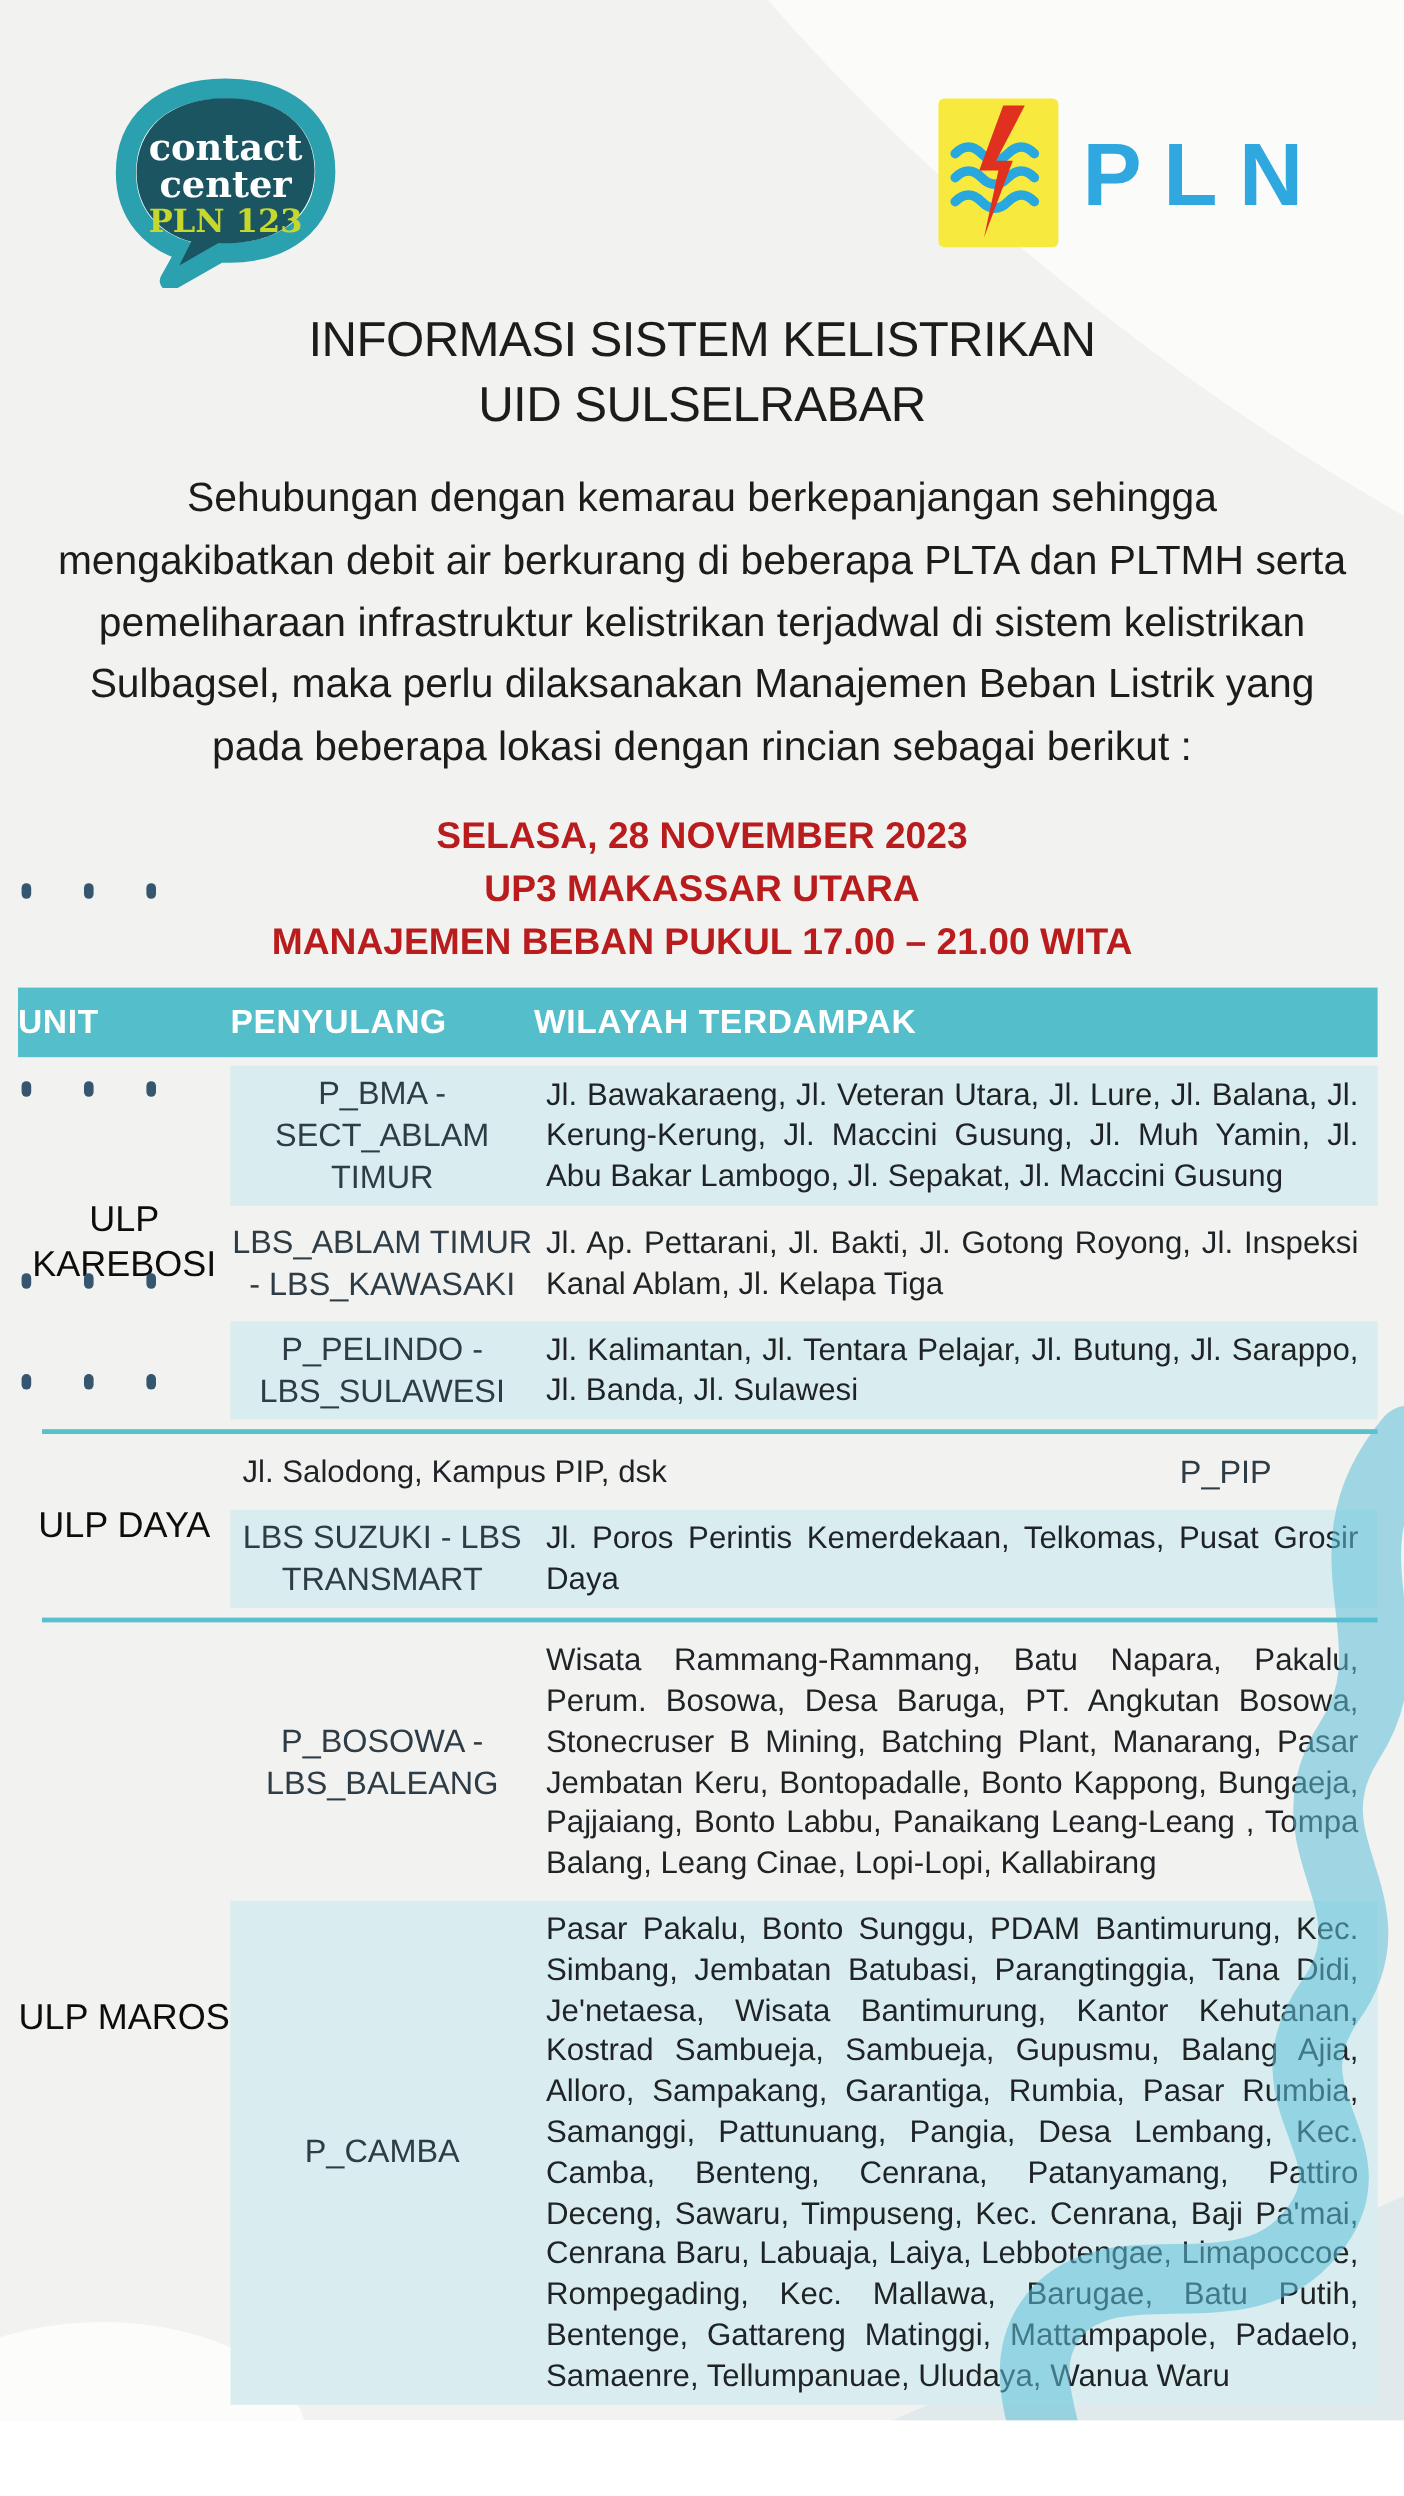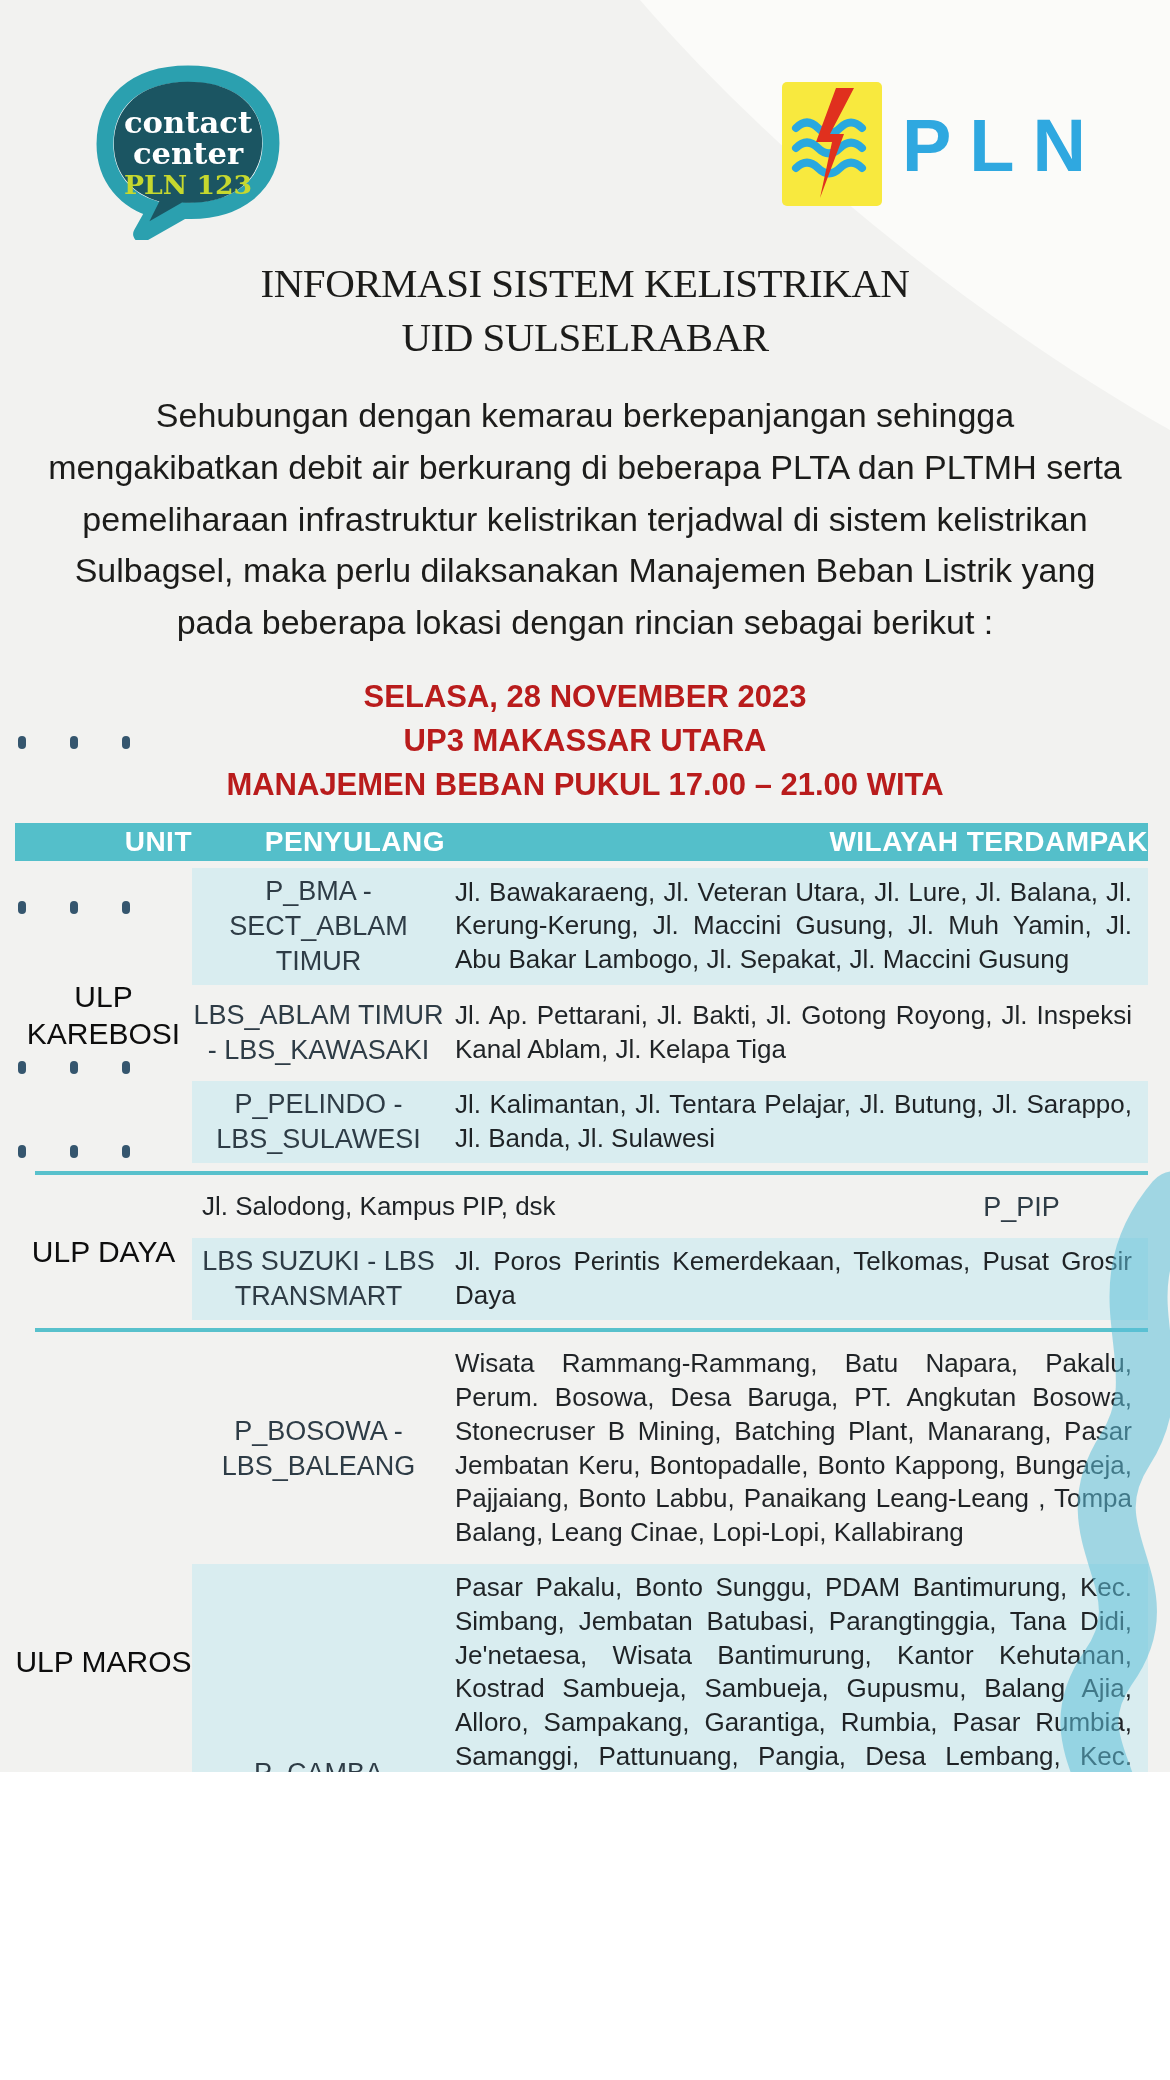--- a/index.html
+++ b/index.html
@@ -1,37 +1,37 @@
 <!DOCTYPE html>
 <html style="--header-teal: #54bfca; --row-teal: #d9edf0; --divider-teal: #58c1cc; --ribbon-teal: #5cc0d8; --pln-blue: #2fa8e0; --pln-yellow: #f8e93e; --bolt-red: #e0301e; --logo-teal: #2ba0af; --logo-dark-teal: #1b5562; --logo-yellow-text: #c6d82e;"><head>
 <meta charset="utf-8">
 <style>
   html,body{margin:0;padding:0;}
   .page{
-    position:relative; width:1170px; height:1772px; overflow:hidden;
+    position:relative; width:1170px; height:2017px; overflow:hidden;
     background:#f2f2f0;
     font-family:"Liberation Sans", sans-serif;
     color:#1d1d1b;
   }
   .bg-decor{position:absolute;inset:0;z-index:0;pointer-events:none;}
   .content{position:relative;z-index:1;}
   
   .hdr{display:flex;justify-content:space-between;align-items:flex-start;padding:62px 70px 0 88px;}
   .contact-logo{width:200px;height:178px;}
   .pln-logo{width:320px;height:150px;margin-top:14px;}
   
-  .title{margin-top:16px;text-align:center;font-size:41px;letter-spacing:-.5px;line-height:1.32;font-weight:500;color:#1c1c1a;font-family:Liberation Serif, serif;}
+  .title{margin-top:16px;text-align:center;font-size:41px;letter-spacing:-.5px;line-height:1.32;font-weight:500;color:#1c1c1a;}
   
   .intro{margin:26px auto 0;width:1096px;text-align:center;font-size:34px;line-height:1.52;color:#1c1c1a;}
   
   .schedule{margin-top:26px;text-align:center;font-weight:700;font-size:31px;line-height:1.42;color:#b91c1c;}
   
   .tbl{margin:16px 22px 0 15px;width:1133px;position:relative;}
   .thead{display:flex;background:var(--header-teal,#54bfca);color:#fff;font-weight:700;font-size:28px;letter-spacing:.5px;}
-  .thead .th{padding:3px 0;text-align:right;}
+  .thead .th{padding:13px 0;text-align:left;}
   .th.c-unit{width:177px;}
   .th.c-peny{width:253px;}
   .th.c-wil{flex:1;}
   .tbody{display:flex;flex-direction:column;margin-top:7px;}
   .group{display:flex;}
   .unit-cell{width:177px;display:flex;align-items:center;justify-content:center;
     font-weight:400;font-size:30px;color:#0d0d0d;text-align:center;line-height:1.25;
     position:relative;z-index:6;}
   .rows{flex:1;display:flex;flex-direction:column;gap:7px;}
   .row{display:flex;background:transparent;}

